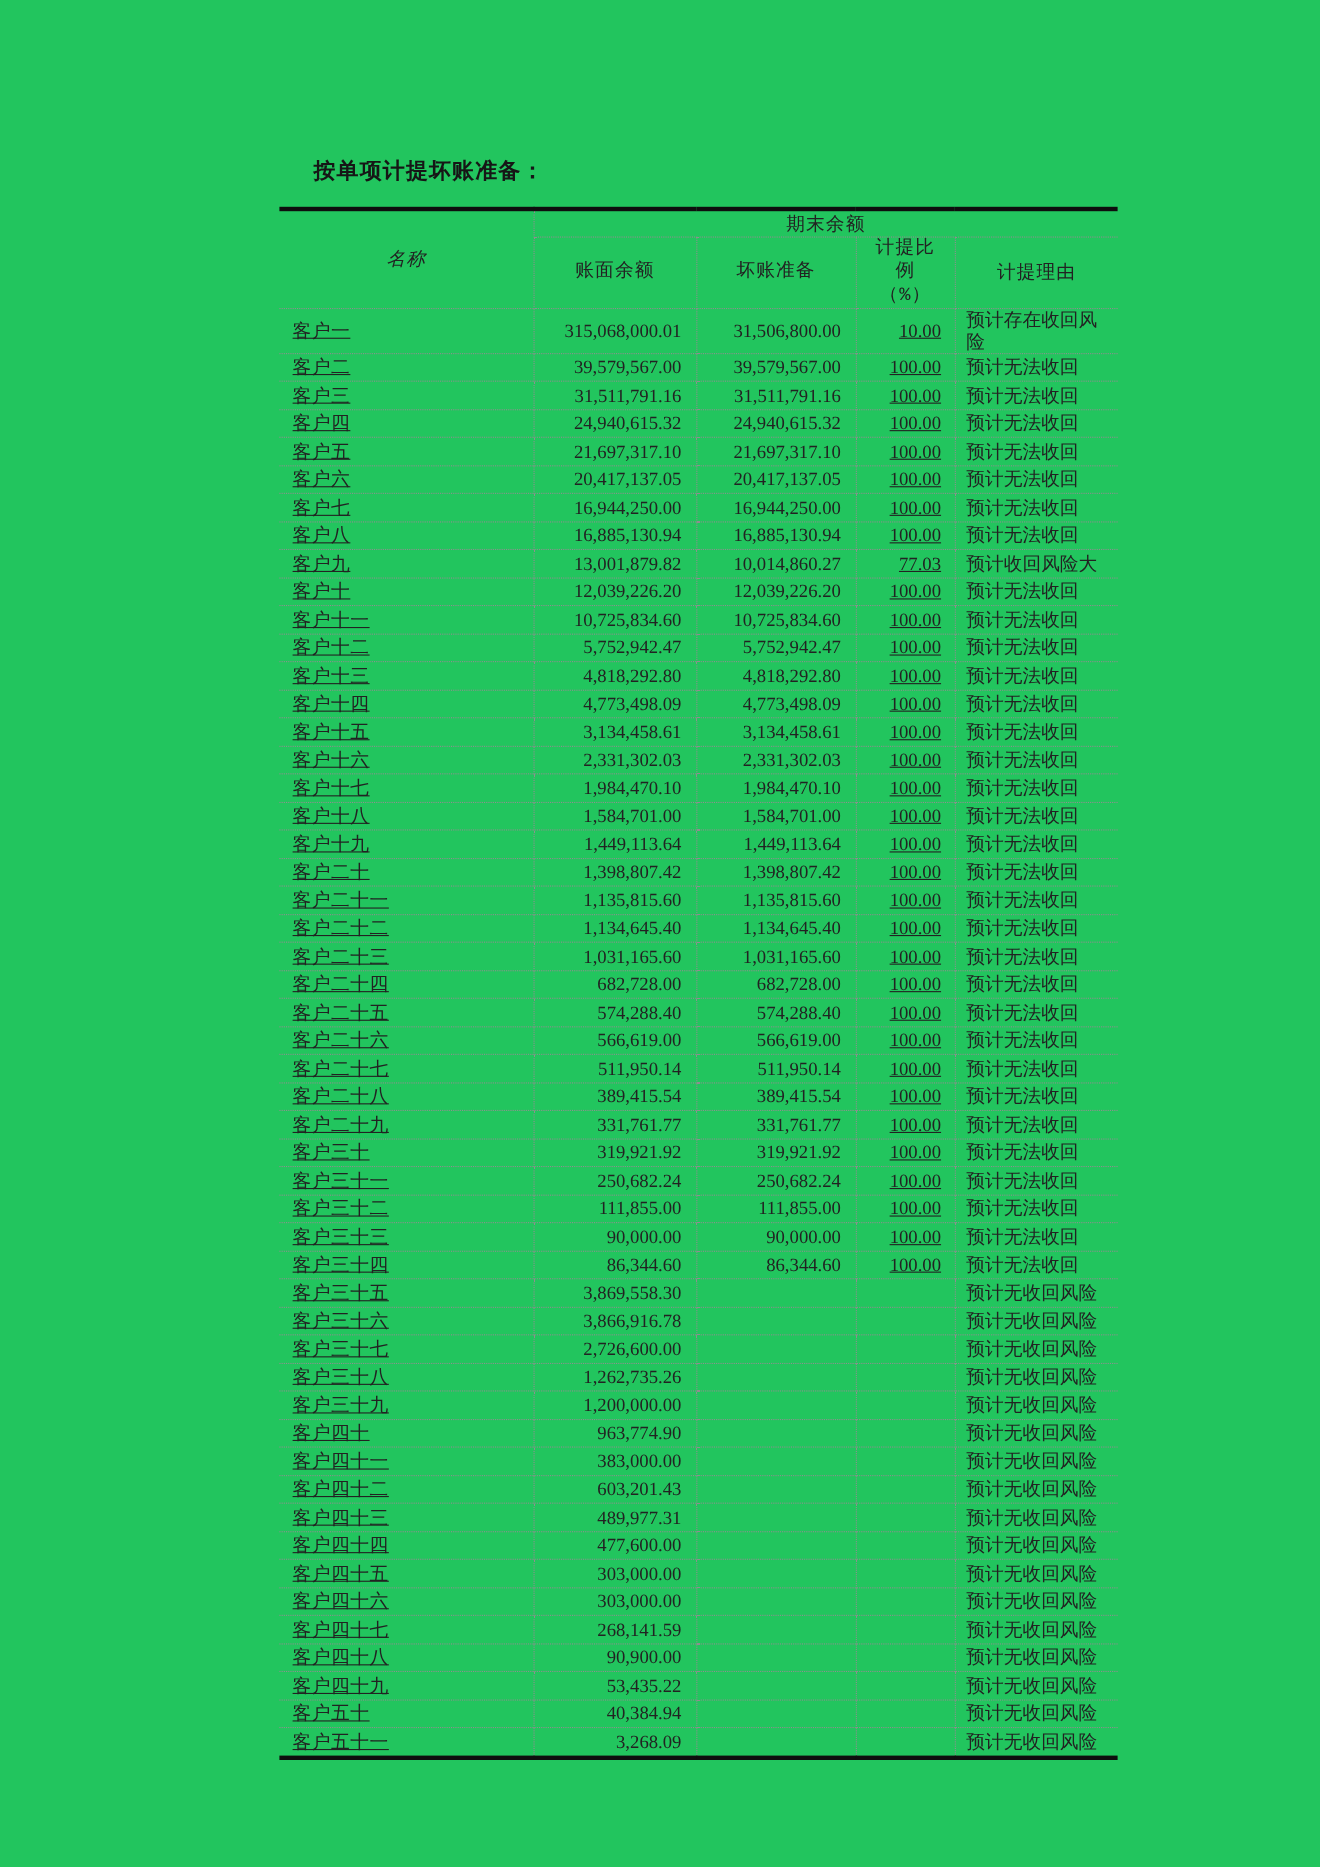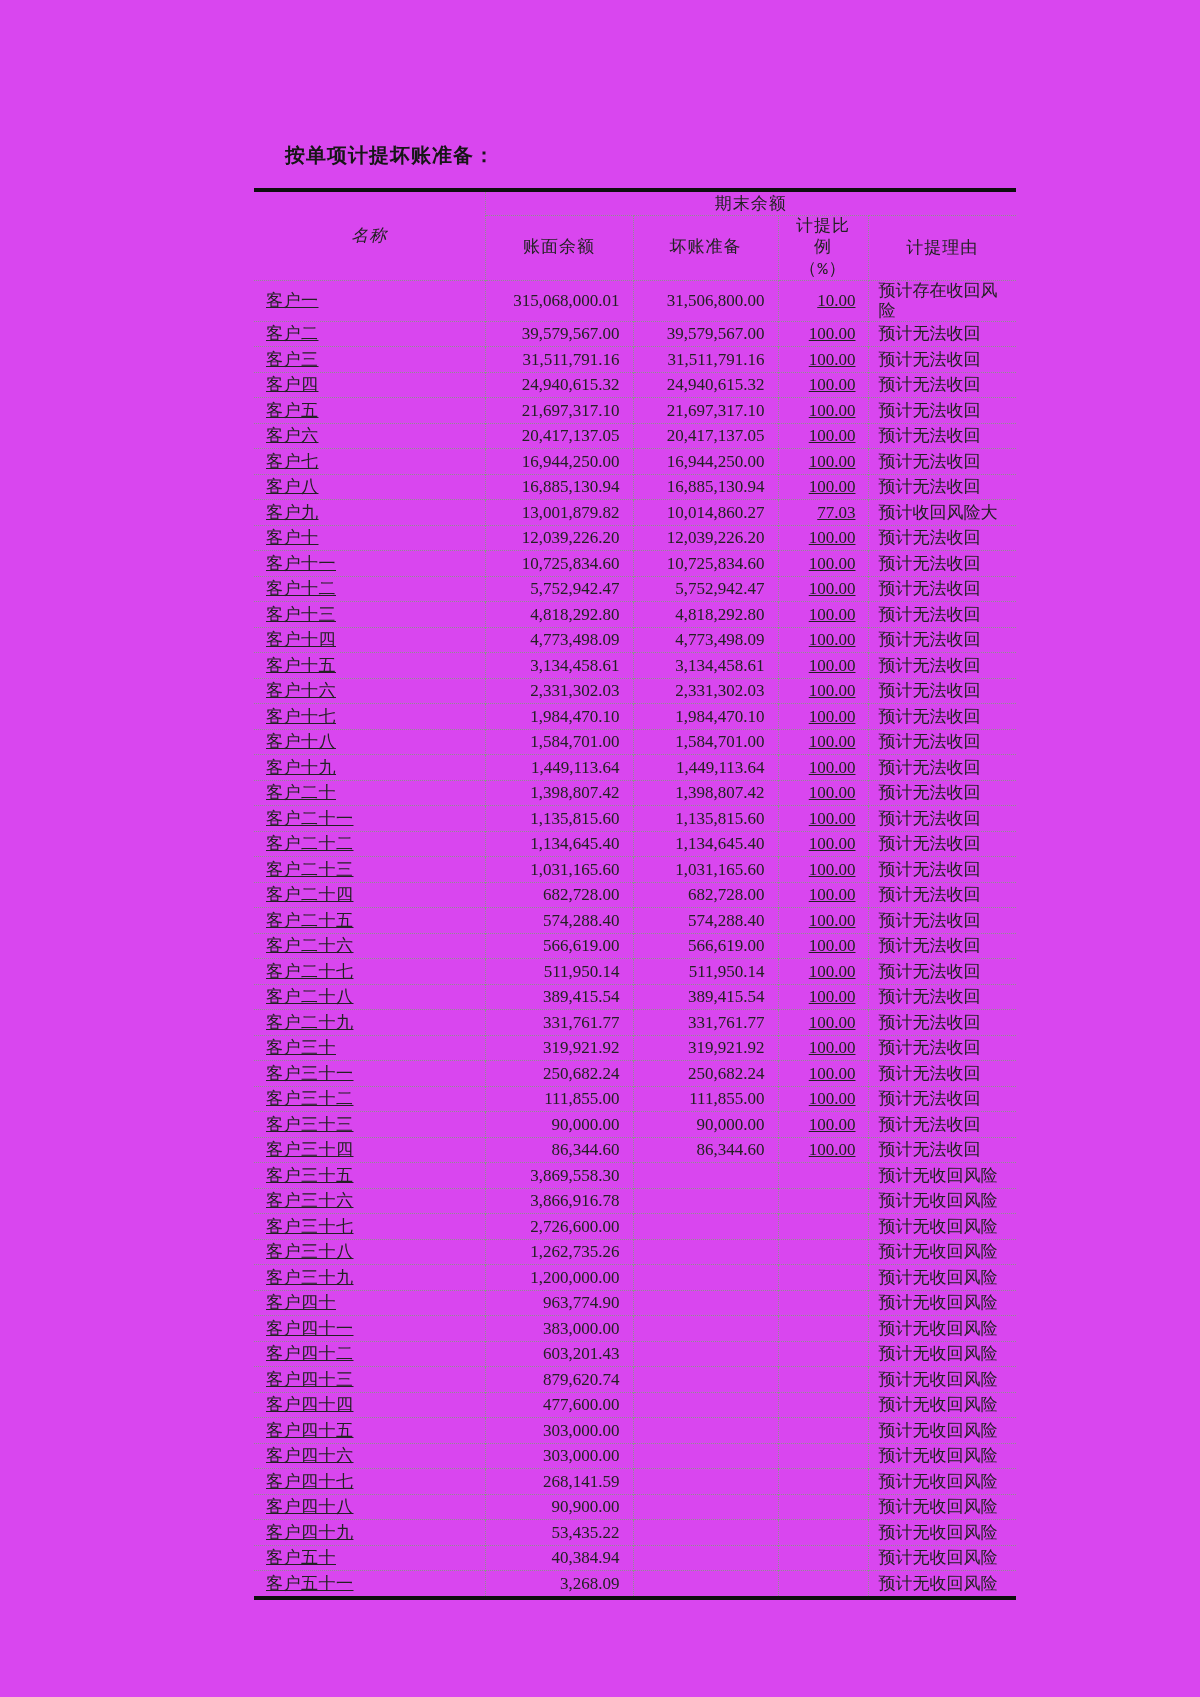--- a/index.html
+++ b/index.html
@@ -10,21 +10,21 @@
   body {
     width: 1200px;
     height: 1697px;
     position: relative;
     font-family: "Liberation Serif", "DejaVu Serif", serif;
     color: #1c1c1c;
   }
   .page {
     position: absolute;
     inset: 0;
-    background: #d946ef;
+    background: #22c55e;
   }
   .title {
     position: absolute;
     left: 285px;
     top: 142px;
     margin: 0;
     font-size: 20px;
     font-weight: 700;
     letter-spacing: 1px;
     color: #161616;
@@ -419,21 +419,21 @@
   </tr>
         <tr>
     <td class="name">客户四十二</td>
     <td class="num">603,201.43</td>
     <td class="num"></td>
     <td class="num ratio"></td>
     <td class="reason">预计无收回风险</td>
   </tr>
         <tr>
     <td class="name">客户四十三</td>
-    <td class="num">879,620.74</td>
+    <td class="num">489,977.31</td>
     <td class="num"></td>
     <td class="num ratio"></td>
     <td class="reason">预计无收回风险</td>
   </tr>
         <tr>
     <td class="name">客户四十四</td>
     <td class="num">477,600.00</td>
     <td class="num"></td>
     <td class="num ratio"></td>
     <td class="reason">预计无收回风险</td>

